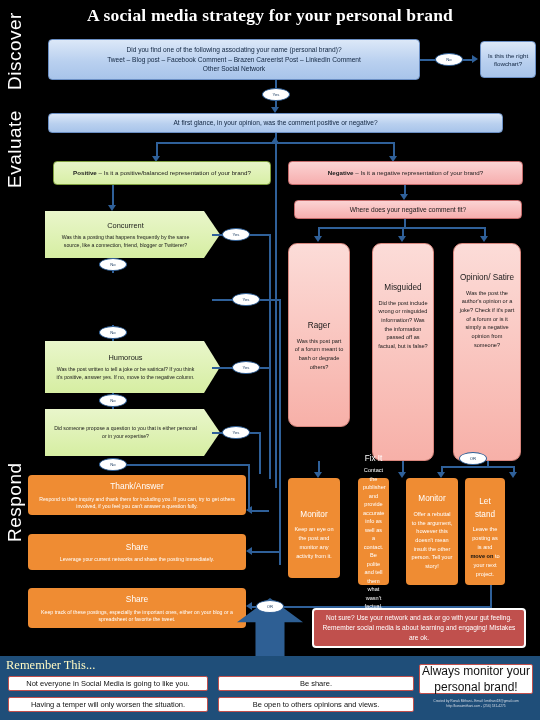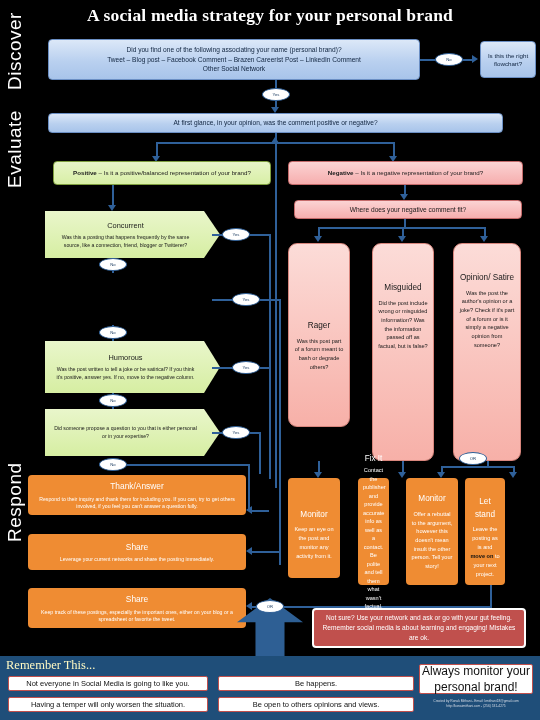--- a/index.html
+++ b/index.html
@@ -355,21 +355,21 @@
   <div class="abs" id="band"></div>
   <div class="abs" id="band-title">Remember This...</div>
 
   <div class="abs tip" style="left:8px; top:676px; width:200px; height:15px;">
     <span>Not everyone in Social Media is going to like you.</span>
   </div>
   <div class="abs tip" style="left:8px; top:697px; width:200px; height:15px;">
     <span>Having a temper will only worsen the situation.</span>
   </div>
   <div class="abs tip" style="left:218px; top:676px; width:196px; height:15px;">
-    <span>Be happens.</span>
+    <span>Be share.</span>
   </div>
   <div class="abs tip" style="left:218px; top:697px; width:196px; height:15px;">
     <span>Be open to others opinions and views.</span>
   </div>
 
   <div class="abs tip" style="left:419px; top:664px; width:114px; height:30px; font-size:12px; line-height:1.35;">
     <span>Always monitor your personal brand!</span>
   </div>
 
   <div class="abs" id="credits" style="left:415px; top:699px; width:122px;">

